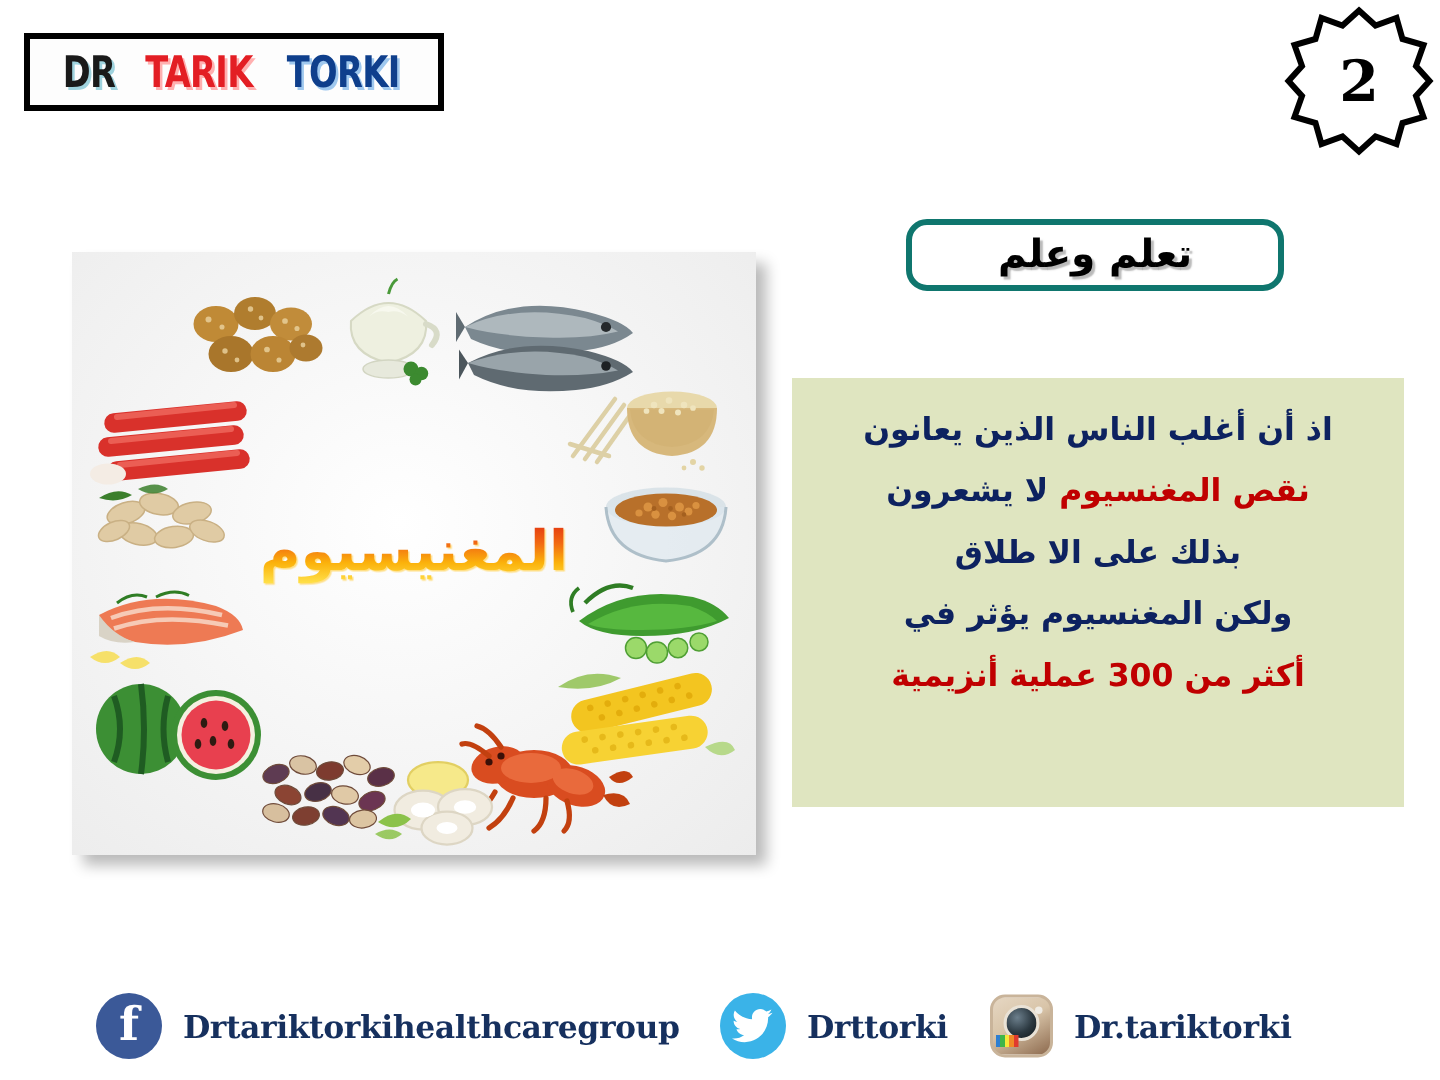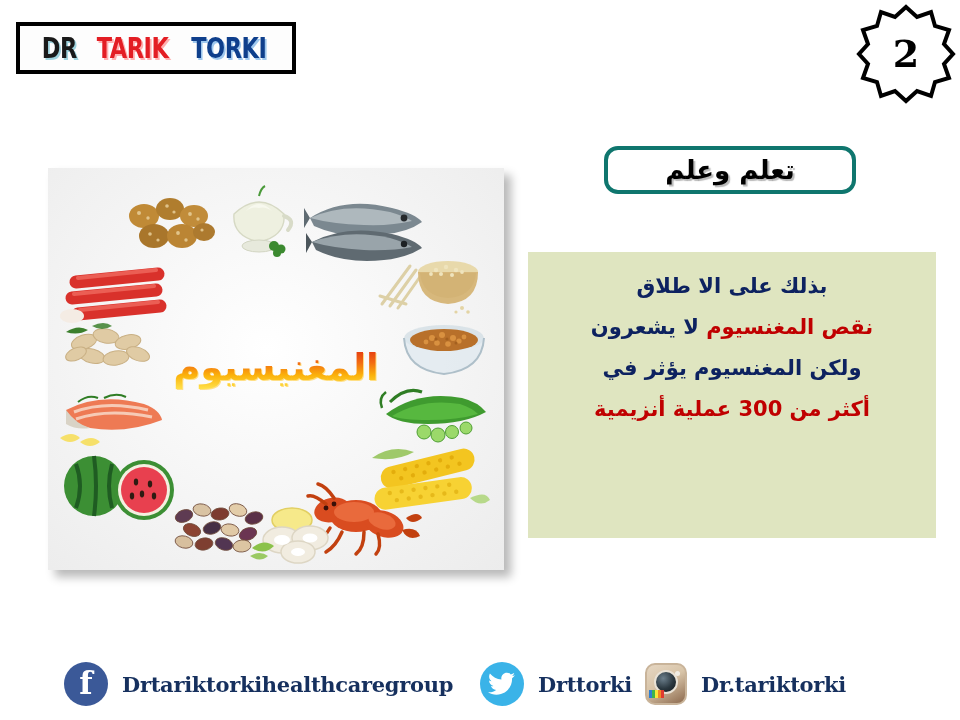--- a/index.html
+++ b/index.html
@@ -267,24 +267,27 @@
     </svg>
     <div class="star-num">2</div>
   </div>
 
   <div class="headline-box">
     <span class="headline-text">تعلم وعلم</span>
   </div>
 
   <div class="body-panel">
     <div class="body-line">
-      <span class="seg-navy">بذلك على الا طلاق</span>
+      <span class="seg-navy">اذ أن أغلب الناس الذين يعانون</span>
     </div>
     <div class="body-line">
       <span class="seg-red">نقص المغنسيوم</span><span class="seg-navy"> لا  يشعرون</span>
+    </div>
+    <div class="body-line">
+      <span class="seg-navy">بذلك على الا طلاق</span>
     </div>
     <div class="body-line">
       <span class="seg-navy">ولكن المغنسيوم يؤثر في</span>
     </div>
     <div class="body-line">
       <span class="seg-red">أكثر من 300 عملية أنزيمية</span>
     </div>
   </div>
 
   <div class="photo-frame">
@@ -610,21 +613,21 @@
 
     <div class="social" style="left:480px; top:6px;">
       <span class="tw-icon">
         <svg width="28" height="24" viewBox="0 0 28 24" aria-hidden="true">
           <path d="M27 3.2c-1 .45-2 .75-3.1.9 1.1-.68 1.95-1.75 2.35-3.02-1.05.62-2.2 1.07-3.42 1.32C21.85 1.38 20.4.7 18.8.7c-3.05 0-5.5 2.5-5.5 5.55 0 .44.05.86.14 1.27C8.85 7.3 4.7 5.05 1.92 1.6c-.5.87-.8 1.88-.8 2.95 0 1.93.97 3.63 2.45 4.62-.9-.03-1.76-.28-2.5-.7v.07c0 2.7 1.9 4.95 4.4 5.46-.46.13-.95.2-1.45.2-.36 0-.7-.04-1.04-.1.7 2.2 2.73 3.8 5.14 3.85-1.88 1.5-4.26 2.4-6.84 2.4-.45 0-.88-.03-1.3-.08 2.44 1.58 5.33 2.5 8.44 2.5 10.13 0 15.67-8.5 15.67-15.88 0-.25 0-.48-.02-.72C25.3 5.3 26.2 4.32 27 3.2z" fill="#ffffff"></path>
         </svg>
       </span>
       <span class="social-label">Drttorki</span>
     </div>
 
-    <div class="social" style="left:645px; top:6px;">
+    <div class="social" style="left:660px; top:6px;">
       <span class="ig-icon">
         <span class="ig-lens"></span>
         <span class="ig-rainbow"></span>
         <span class="ig-dot"></span>
       </span>
       <span class="social-label">Dr.tariktorki</span>
     </div>
 
   </div>
 

